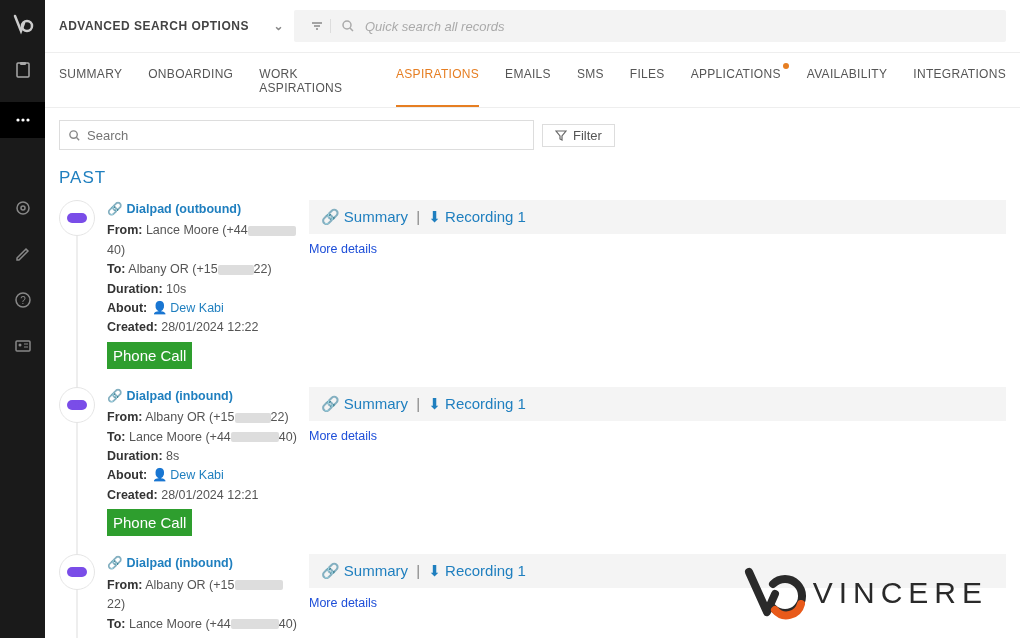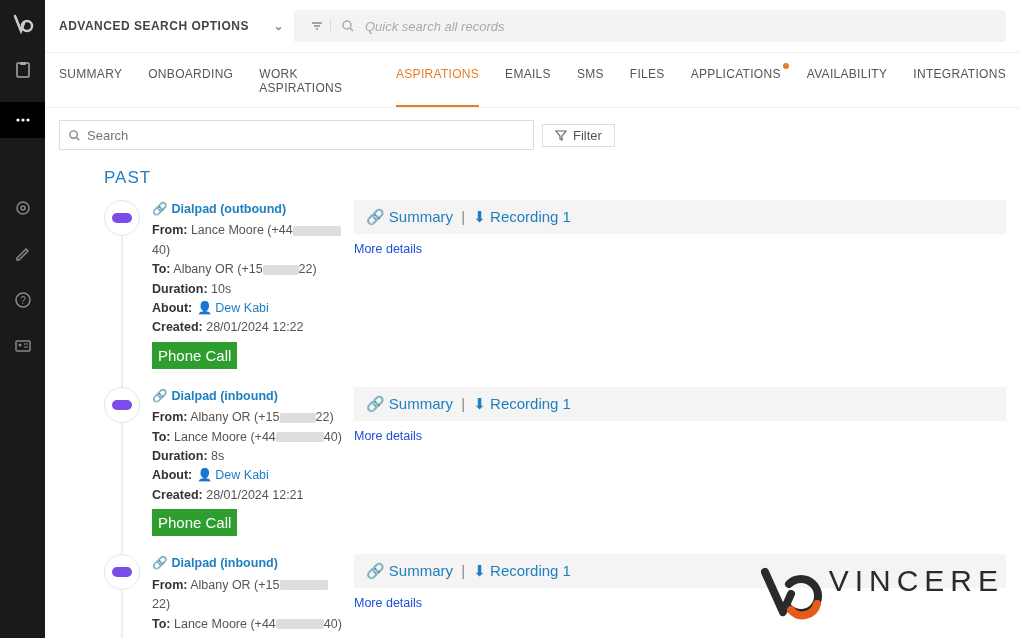--- a/index.html
+++ b/index.html
@@ -18,21 +18,21 @@
 .searchbar input::placeholder { color: #aaa; font-style: italic; }
 .filter-icon { color: #888; padding: 0 6px; border-right: 1px solid #ddd; }
 .tabs { display: flex; gap: 26px; padding: 14px 14px 0 14px; border-bottom: 1px solid #eee; font-size: 12px; font-weight: 500; color: #555; letter-spacing: 0.3px; }
 .tab { padding-bottom: 12px; cursor: pointer; position: relative; }
 .tab.active { color: #e67e22; border-bottom: 2px solid #e67e22; }
 .tab .dot { position: absolute; top: -4px; right: -8px; width: 6px; height: 6px; background: #e67e22; border-radius: 50%; }
 .toolbar { display: flex; gap: 8px; padding: 12px 14px; align-items: center; }
 .search-input { flex: 0 0 475px; border: 1px solid #ddd; height: 30px; padding: 0 8px; display: flex; align-items: center; gap: 6px; }
 .search-input input { border: none; outline: none; flex: 1; font-size: 13px; }
 .filter-btn { border: 1px solid #ddd; height: 23px; padding: 0 12px; display: flex; align-items: center; gap: 6px; font-size: 13px; color: #555; cursor: pointer; background: #fff; }
-.content { flex: 1; overflow-y: auto; padding: 0 14px 14px 14px; margin-left: 45px; }
+.content { flex: 1; overflow-y: auto; padding: 0 14px 14px 14px; }
 .section-title { color: #1f7fbf; font-size: 17px; letter-spacing: 1px; margin: 6px 0 12px 0; font-weight: 400; }
 .timeline { position: relative; }
 .timeline::before { content: ''; position: absolute; left: 17px; top: 0; bottom: 0; width: 2px; background: #eee; }
 .item { display: flex; margin-bottom: 18px; position: relative; }
 .item-marker { width: 36px; height: 36px; border-radius: 50%; background: #fff; border: 1px solid #e5e5e5; display: flex; align-items: center; justify-content: center; margin-right: 12px; z-index: 1; flex-shrink: 0; position: relative; }
 .marker-inner { width: 20px; height: 10px; background: #7a4de8; border-radius: 5px; position: relative; }
 .marker-inner::before, .marker-inner::after { content: ''; position: absolute; width: 8px; height: 8px; background: #7a4de8; border-radius: 50%; top: 1px; }
 .marker-inner::before { left: 1px; }
 .marker-inner::after { right: 1px; }
 .item-body { flex: 1; display: flex; gap: 12px; }
@@ -44,21 +44,21 @@
 .tag { display: inline-block; background: #2e9e2e; color: #fff; font-size: 15px; padding: 2px 6px; margin-top: 4px; }
 .item-right { flex: 1; }
 .right-bar { background: #f4f4f4; padding: 8px 12px; font-size: 15px; color: #1f7fbf; }
 .right-bar a { color: #1f7fbf; text-decoration: none; }
 .right-bar .sep { color: #888; margin: 0 4px; }
 .more-details { margin-top: 8px; font-size: 12.5px; }
 .more-details a { color: #1d4ed8; text-decoration: none; }
 .redacted { display: inline-block; background: #ddd; color: #ddd; border-radius: 2px; height: 10px; vertical-align: middle; }
 .w40 { width: 48px; }
 .w30 { width: 36px; }
-.brand-logo { position: absolute; right: 16px; bottom: 16px; display: flex; }
+.brand-logo { position: absolute; right: 32px; bottom: 16px; display: flex; align-items: center; }
 .brand-mark { width: 70px; height: 58px; position: relative; }
 .brand-text { font-size: 30px; letter-spacing: 6px; font-weight: 400; color: #2a2a2a; }
 svg { display: block; }
 </style>
 </head>
 <body>
 
 <div class="app">
   <div class="sidebar">
     <div class="sidebar-icon logo-icon">

